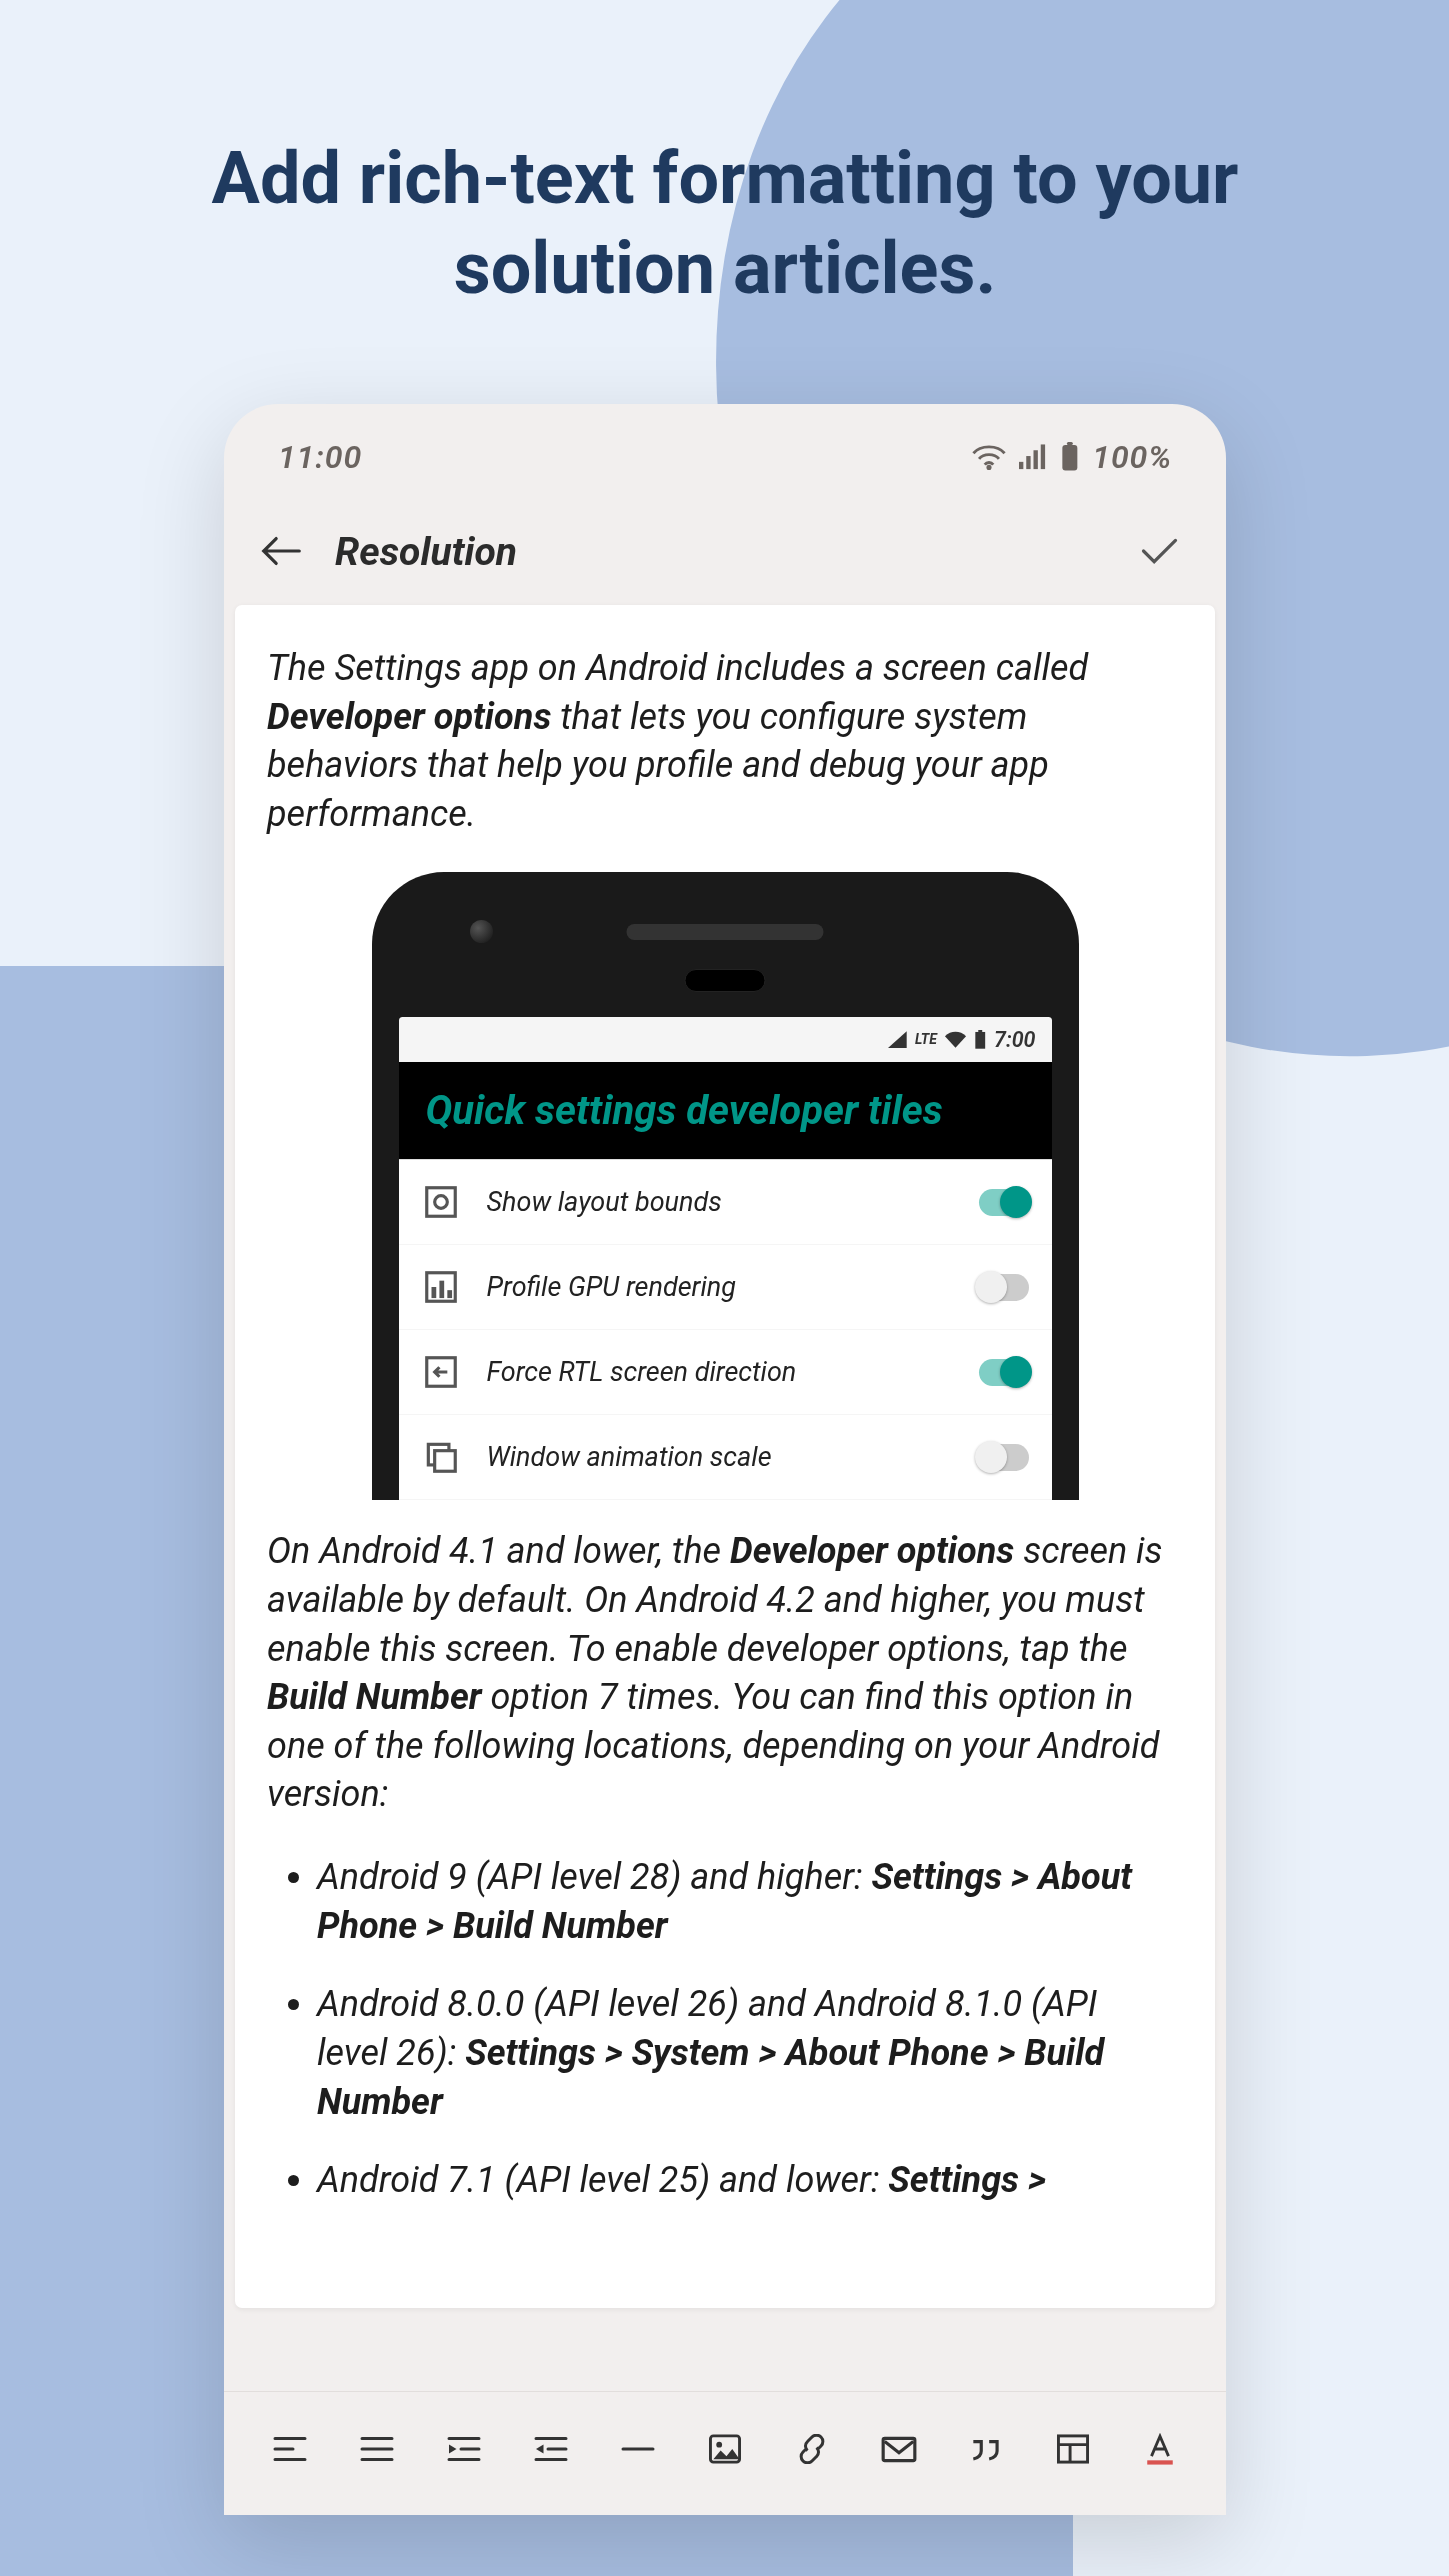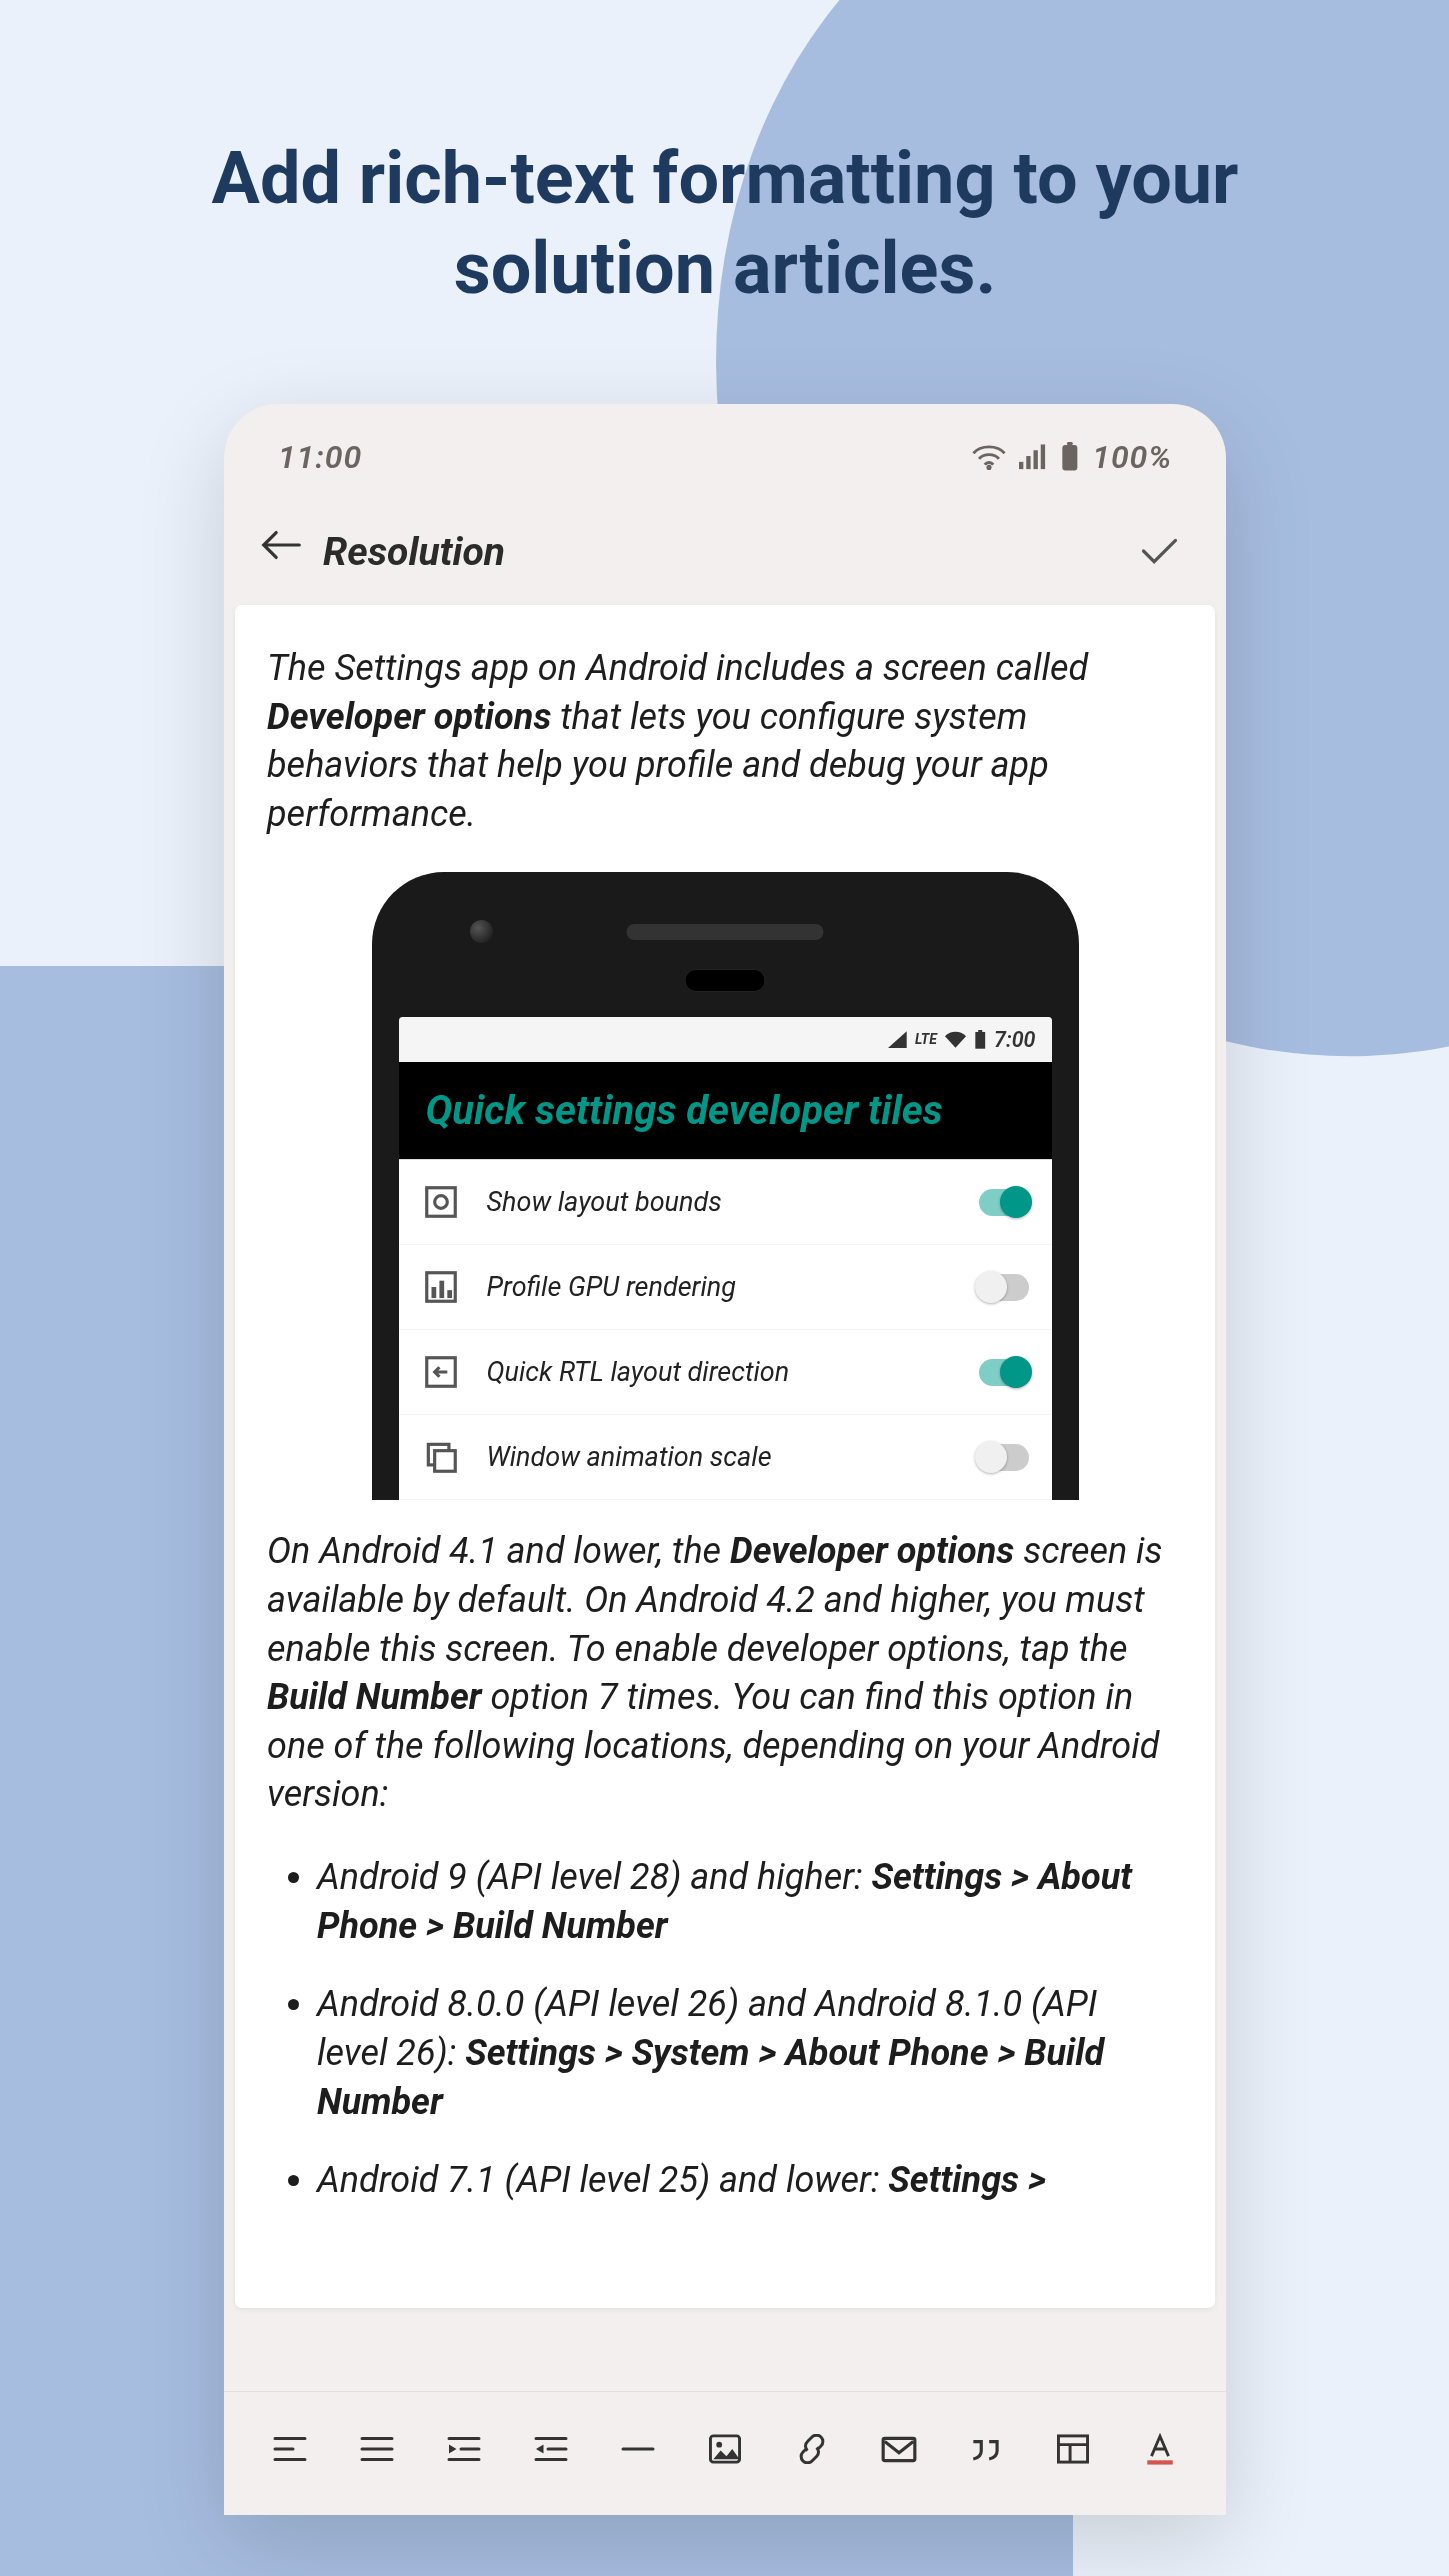--- a/index.html
+++ b/index.html
@@ -69,21 +69,21 @@
     font-variant: small-caps;
   }
   .status-right { display: flex; align-items: center; gap: 12.5px; justify-content: flex-end; }
   .status-right svg { display: block; }
   .header-bar {
     display: flex;
     align-items: center;
     justify-content: space-between;
     padding: 30px 45px 30px 36px;
   }
-  .header-left { display: flex; gap: 20px; }
+  .header-left { display: flex; align-items: center; gap: 32px; }
   .header-title { font-size: 39px; font-weight: 700; color: #2b2b2b; }
   .content-card {
     background: #ffffff;
     margin: 0 11px;
     border-radius: 7px;
     padding: 39px 32px 0;
     font-size: 36px;
     line-height: 1.35;
     color: #1d1d1d;
     box-shadow: 0 1.8px 5.4px rgba(0,0,0,0.06);
@@ -281,21 +281,21 @@
               <span class="tile-label">Profile GPU rendering</span>
               <span class="tile-toggle off">
                 <span class="knob"></span>
               </span>
             </div>
             <div class="tile-row">
               <span class="tile-icon"><svg width="38" height="38" viewBox="0 0 24 24">
                   <rect x="3" y="3" width="18" height="18" fill="none" stroke="#555" stroke-width="2"></rect>
                   <path fill="none" stroke="#555" stroke-width="2" d="M16 12 H8 M11 9 l-3 3 l3 3"></path>
                 </svg></span>
-              <span class="tile-label">Quick RTL layout direction</span>
+              <span class="tile-label">Force RTL screen direction</span>
               <span class="tile-toggle on">
                 <span class="knob"></span>
               </span>
             </div>
             <div class="tile-row">
               <span class="tile-icon"><svg width="38" height="38" viewBox="0 0 24 24">
                   <rect x="4" y="4" width="13" height="13" fill="none" stroke="#555" stroke-width="2"></rect>
                   <rect x="8" y="8" width="13" height="13" fill="#fff" stroke="#555" stroke-width="2"></rect>
                 </svg></span>
               <span class="tile-label">Window animation scale</span>

